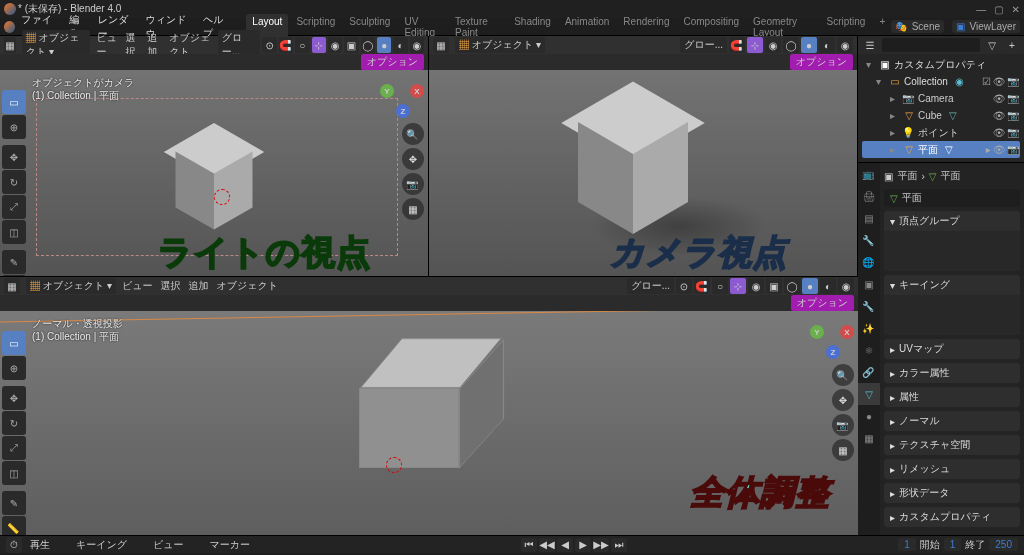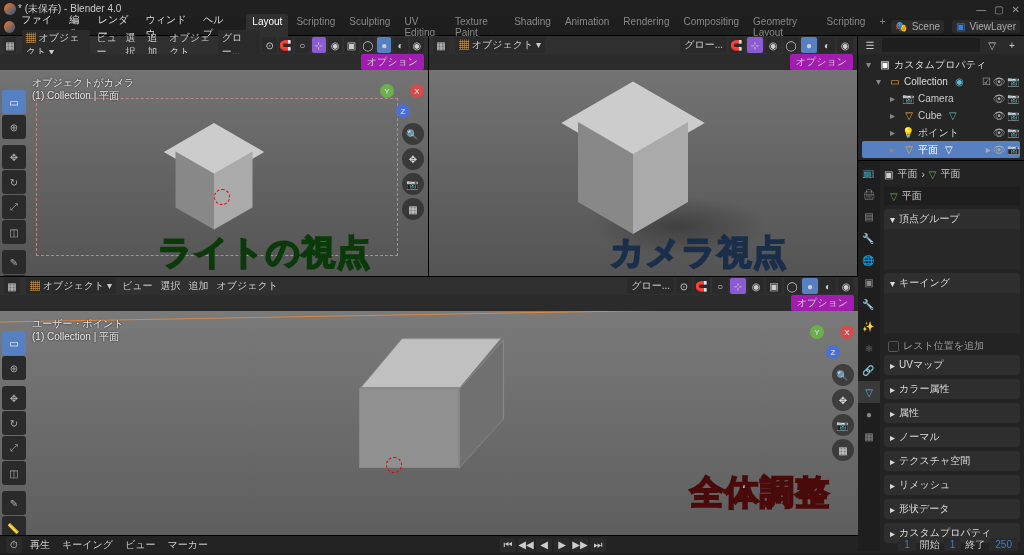--- a/index.html
+++ b/index.html
@@ -56,22 +56,22 @@
 .cube-iso .t { position:absolute; width:80px; height:80px; background:#cccccc; transform:rotate(45deg) skew(-15deg,-15deg); top:-10px; left:15px; }
 .cube-iso .l { position:absolute; width:55px; height:80px; background:#888; transform:skewY(30deg); top:45px; left:0; }
 .cube-iso .r { position:absolute; width:55px; height:80px; background:#aaa; transform:skewY(-30deg); top:45px; left:55px; }
 .shadow { position:absolute; width:180px; height:60px; background:radial-gradient(ellipse,rgba(0,0,0,.3),transparent 70%); bottom:20px; left:50%; transform:translateX(-30%); }
 .cursor-3d { position:absolute; width:16px; height:16px; left:50%; top:58%; }
 .cursor-3d:before { content:''; position:absolute; width:14px; height:14px; border:1px dashed #d00; border-radius:50%; }
 .cam-frame { position:absolute; inset:28px 30px 20px 36px; border:1px dashed #b88; z-index:2; }
 .plane-line { position:absolute; left:0; right:0; height:1px; background:#d98845; z-index:2; }
 .annot { position:absolute; font-size:34px; font-weight:900; -webkit-text-stroke:2px #1a2e4a; z-index:10; letter-spacing:1px; }
 .annot.g { color:#7dd3fc; -webkit-text-stroke:2px #0a3a0a; }
-.annot.b { color:#eab308; }
-.annot.r { color:#5eead4; -webkit-text-stroke:2px #4a0a0a; }
+.annot.b { color:#eab308;font-style:italic; }
+.annot.r { color:#5eead4;font-style:italic; -webkit-text-stroke:2px #4a0a0a; }
 .sidepanel { width:166px; background:#232323; display:flex; flex-direction:column; }
 .outliner { height:165px; background:#252525; border-bottom:1px solid #000; }
 .outl-hdr { height:18px; background:#2a2a2a; display:flex; align-items:center; padding:0 4px; gap:4px; }
 .outl-search { flex:1; background:#1e1e1e; border-radius:2px; height:14px; }
 .outl-tree { padding:2px 4px; }
 .tree-row { display:flex; align-items:center; height:17px; gap:3px; padding-left:var(--ind,4px); cursor:pointer; }
 .tree-row.coll { color:#ddd; }
 .tree-row.sel { background:#5680c2; color:#fff; border-radius:2px; }
 .tree-row .ico { width:12px; height:12px; display:flex; align-items:center; justify-content:center; }
 .tree-row .ico.scene { color:#fff; }
@@ -85,21 +85,21 @@
 .props-tabs { width:22px; background:#1e1e1e; display:flex; flex-direction:column; }
 .ptab { width:22px; height:22px; display:flex; align-items:center; justify-content:center; cursor:pointer; color:#888; }
 .ptab.active { background:#3a3a3a; color:#5fbcd3; }
 .props-body { flex:1; padding:4px; overflow:hidden; }
 .prop-hdr { display:flex; align-items:center; gap:4px; padding:2px 0; color:#ccc; margin-bottom:4px; }
 .prop-panel { background:#2e2e2e; border-radius:3px; margin-bottom:4px; }
 .prop-panel .phdr { padding:3px 6px; color:#ddd; display:flex; align-items:center; gap:4px; cursor:pointer; }
 .prop-panel .pbody { padding:4px 6px; min-height:40px; background:#282828; }
 .checkbox { width:11px; height:11px; border:1px solid #555; border-radius:2px; margin-right:4px; }
 .timeline { height:18px; background:#232323; border-top:1px solid #000; display:flex; align-items:center; padding:0 6px; gap:8px; }
-.timeline .menus { display:flex; gap:12px; color:#ccc;justify-content:space-between; }
+.timeline .menus { display:flex; gap:26px; color:#ccc;justify-content:space-between; }
 .timeline .play { display:flex; gap:2px; margin:0 auto; }
 .play-btn { width:16px; height:14px; background:#2a2a2a; border-radius:2px; display:flex; align-items:center; justify-content:center; color:#ccc; cursor:pointer; }
 .timeline .frames { display:flex; gap:4px; align-items:center; }
 .frame-in { background:#2a2a2a; padding:1px 6px; border-radius:2px; color:#3c7dd1; }
 .statusbar { height:18px; background:#1e1e1e; display:flex; align-items:center; padding:0 8px; gap:20px; color:#999; }
 </style>
 </head>
 <body>
 
 <div class="titlebar">
@@ -284,21 +284,21 @@
           <div class="tool">✥</div>
           <div class="tool">↻</div>
           <div class="tool">⤢</div>
           <div class="tool">◫</div>
           <div class="sep"></div>
           <div class="tool">✎</div>
           <div class="tool">📏</div>
 
         </div>
         <div class="vp-info">
-          <div>ユーザー・ポイント</div>
+          <div>ノーマル・透視投影</div>
           <div>(1) Collection | 平面</div>
         </div>
         <div class="vp-gizmo-r">
           <div class="axis-gizmo">
             <div class="c x">X</div>
               <div class="c y">Y</div>
               <div class="c z">Z</div>
           </div>
           <div class="gizmo-btn">🔍</div>
           <div class="gizmo-btn">✥</div>
@@ -416,24 +416,20 @@
             </div>
           <div class="pbody"></div>
         </div>
         <div class="prop-panel">
           <div class="phdr">
               <span>▾</span>
               <span>キーイング</span>
             </div>
           <div class="pbody"></div>
         </div>
-        <div style="display:flex;align-items:center;padding:2px 4px;color:#999">
-          <div class="checkbox"></div>
-            <span>レスト位置を追加</span>
-        </div>
         <div class="prop-panel">
             <div class="phdr">
               <span>▸</span>
               <span>UVマップ</span>
             </div>
           </div>
         <div class="prop-panel">
             <div class="phdr">
               <span>▸</span>
               <span>カラー属性</span>

